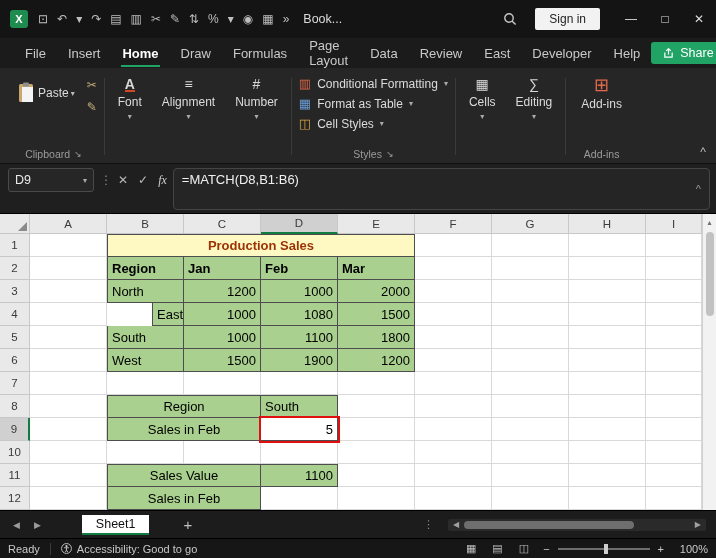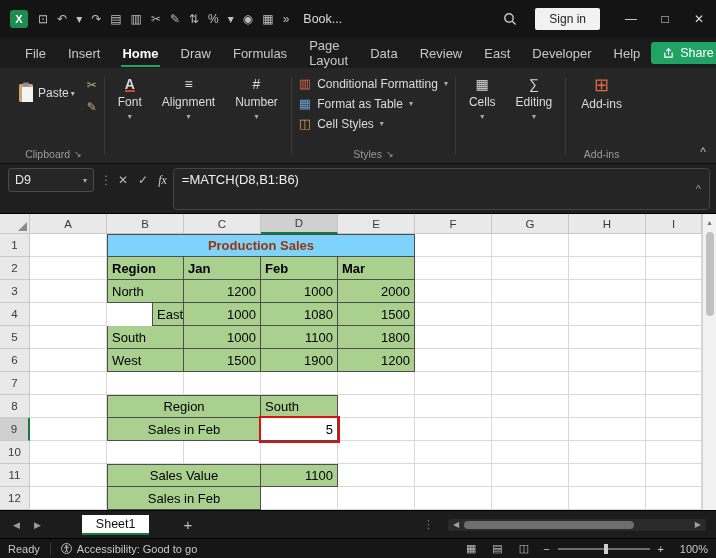--- a/index.html
+++ b/index.html
@@ -84,21 +84,21 @@
          color:#3A3A3A; font-size:11.5px; display:flex; align-items:center; justify-content:center; }
   .hdr.sel { background:#D0D0D0; }
   .colhdr.sel { border-bottom:2px solid #107C41; }
   .rowhdr.sel { border-right:2px solid #107C41; }
   .corner { position:relative; }
   .corner-tri { position:absolute; right:2px; bottom:2px; width:0; height:0;
                 border-left:9px solid transparent; border-bottom:9px solid #8A8A8A; }
   .cell { border-right:1px solid #D9D9D9; border-bottom:1px solid #D9D9D9; display:flex;
           align-items:center; padding:0 4px; overflow:hidden; white-space:nowrap; }
   .c-green { background:#A9D08E; }
-  .c-title { background:#7dd3fc; color:#9C3306; font-weight:bold; justify-content:center; }
+  .c-title { background:#fef9c3; color:#9C3306; font-weight:bold; justify-content:center; }
   .c-bold { font-weight:bold; }
   .c-left { justify-content:flex-start; }
   .c-num { justify-content:flex-end; }
   .c-center { justify-content:center; }
   .tbl { border-right:1px solid #4D4D4D; border-bottom:1px solid #4D4D4D; }
   .tbl-t { border-top:1px solid #4D4D4D; } .tbl-l { border-left:1px solid #4D4D4D; }
   .c-result { background:#FFFFFF; position:relative; z-index:3;
               outline:2.5px solid #E01010; outline-offset:0;
               border-right:1px solid #4D4D4D; border-bottom:1px solid #4D4D4D; }
   .vscroll { position:absolute; right:0; top:0; bottom:0; width:14px; background:#F2F2F2;

